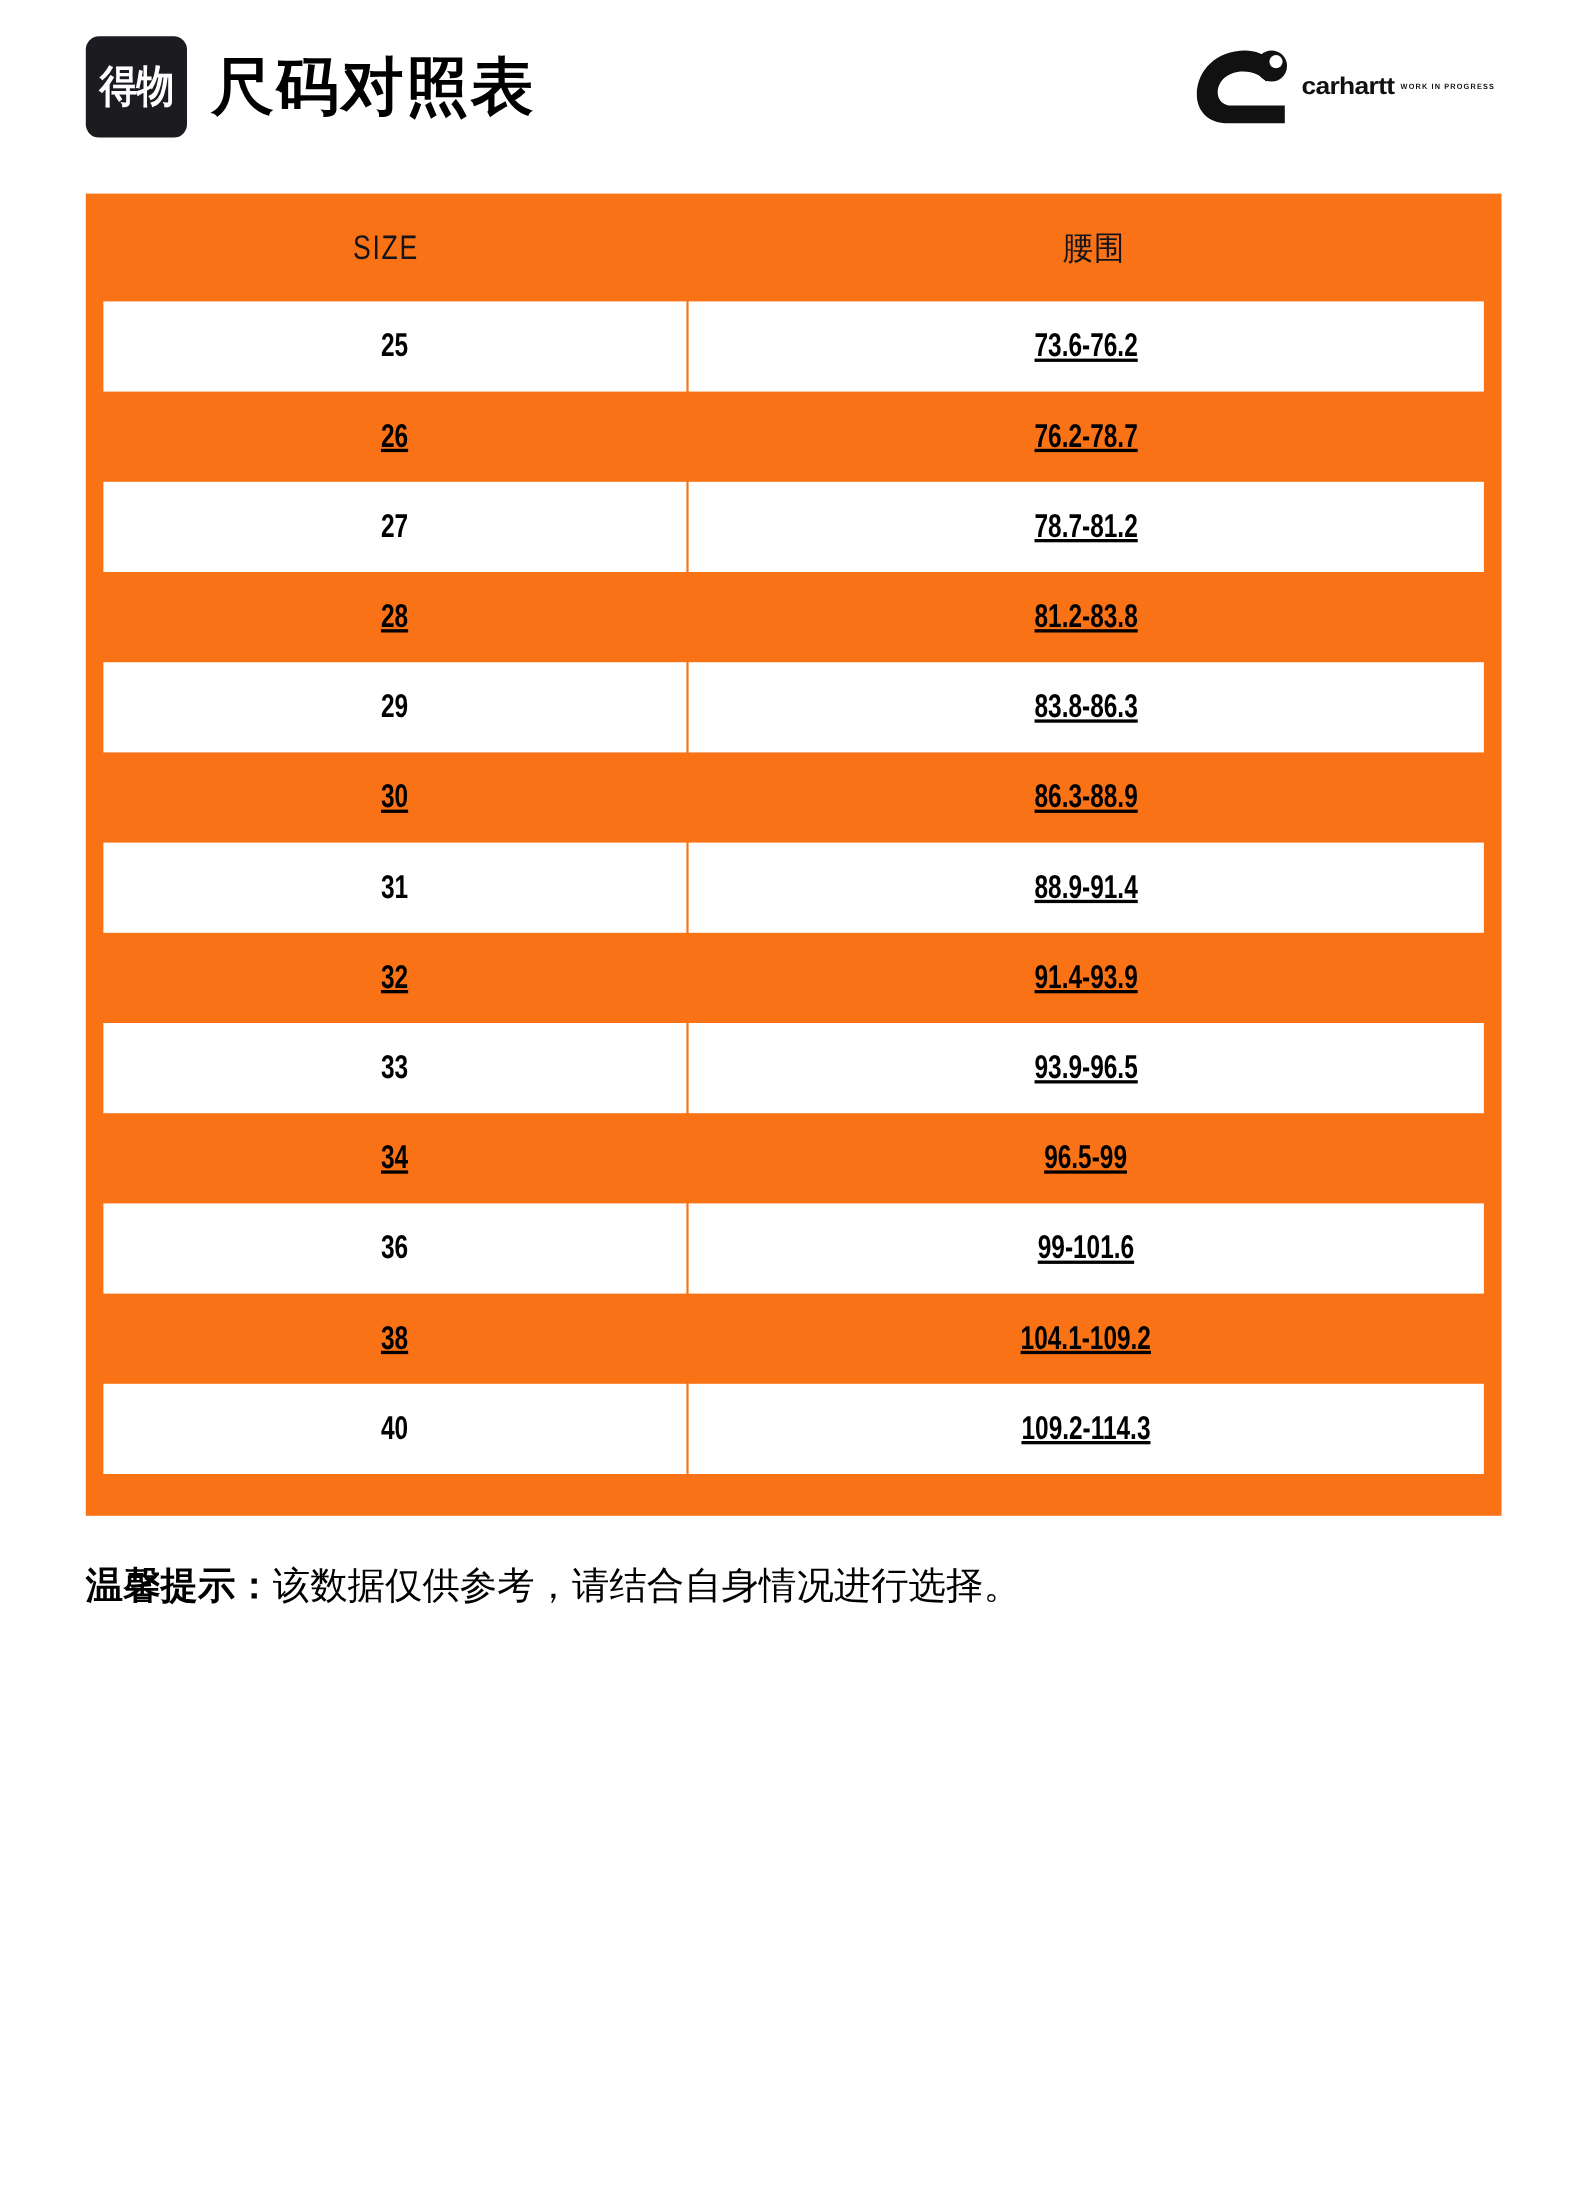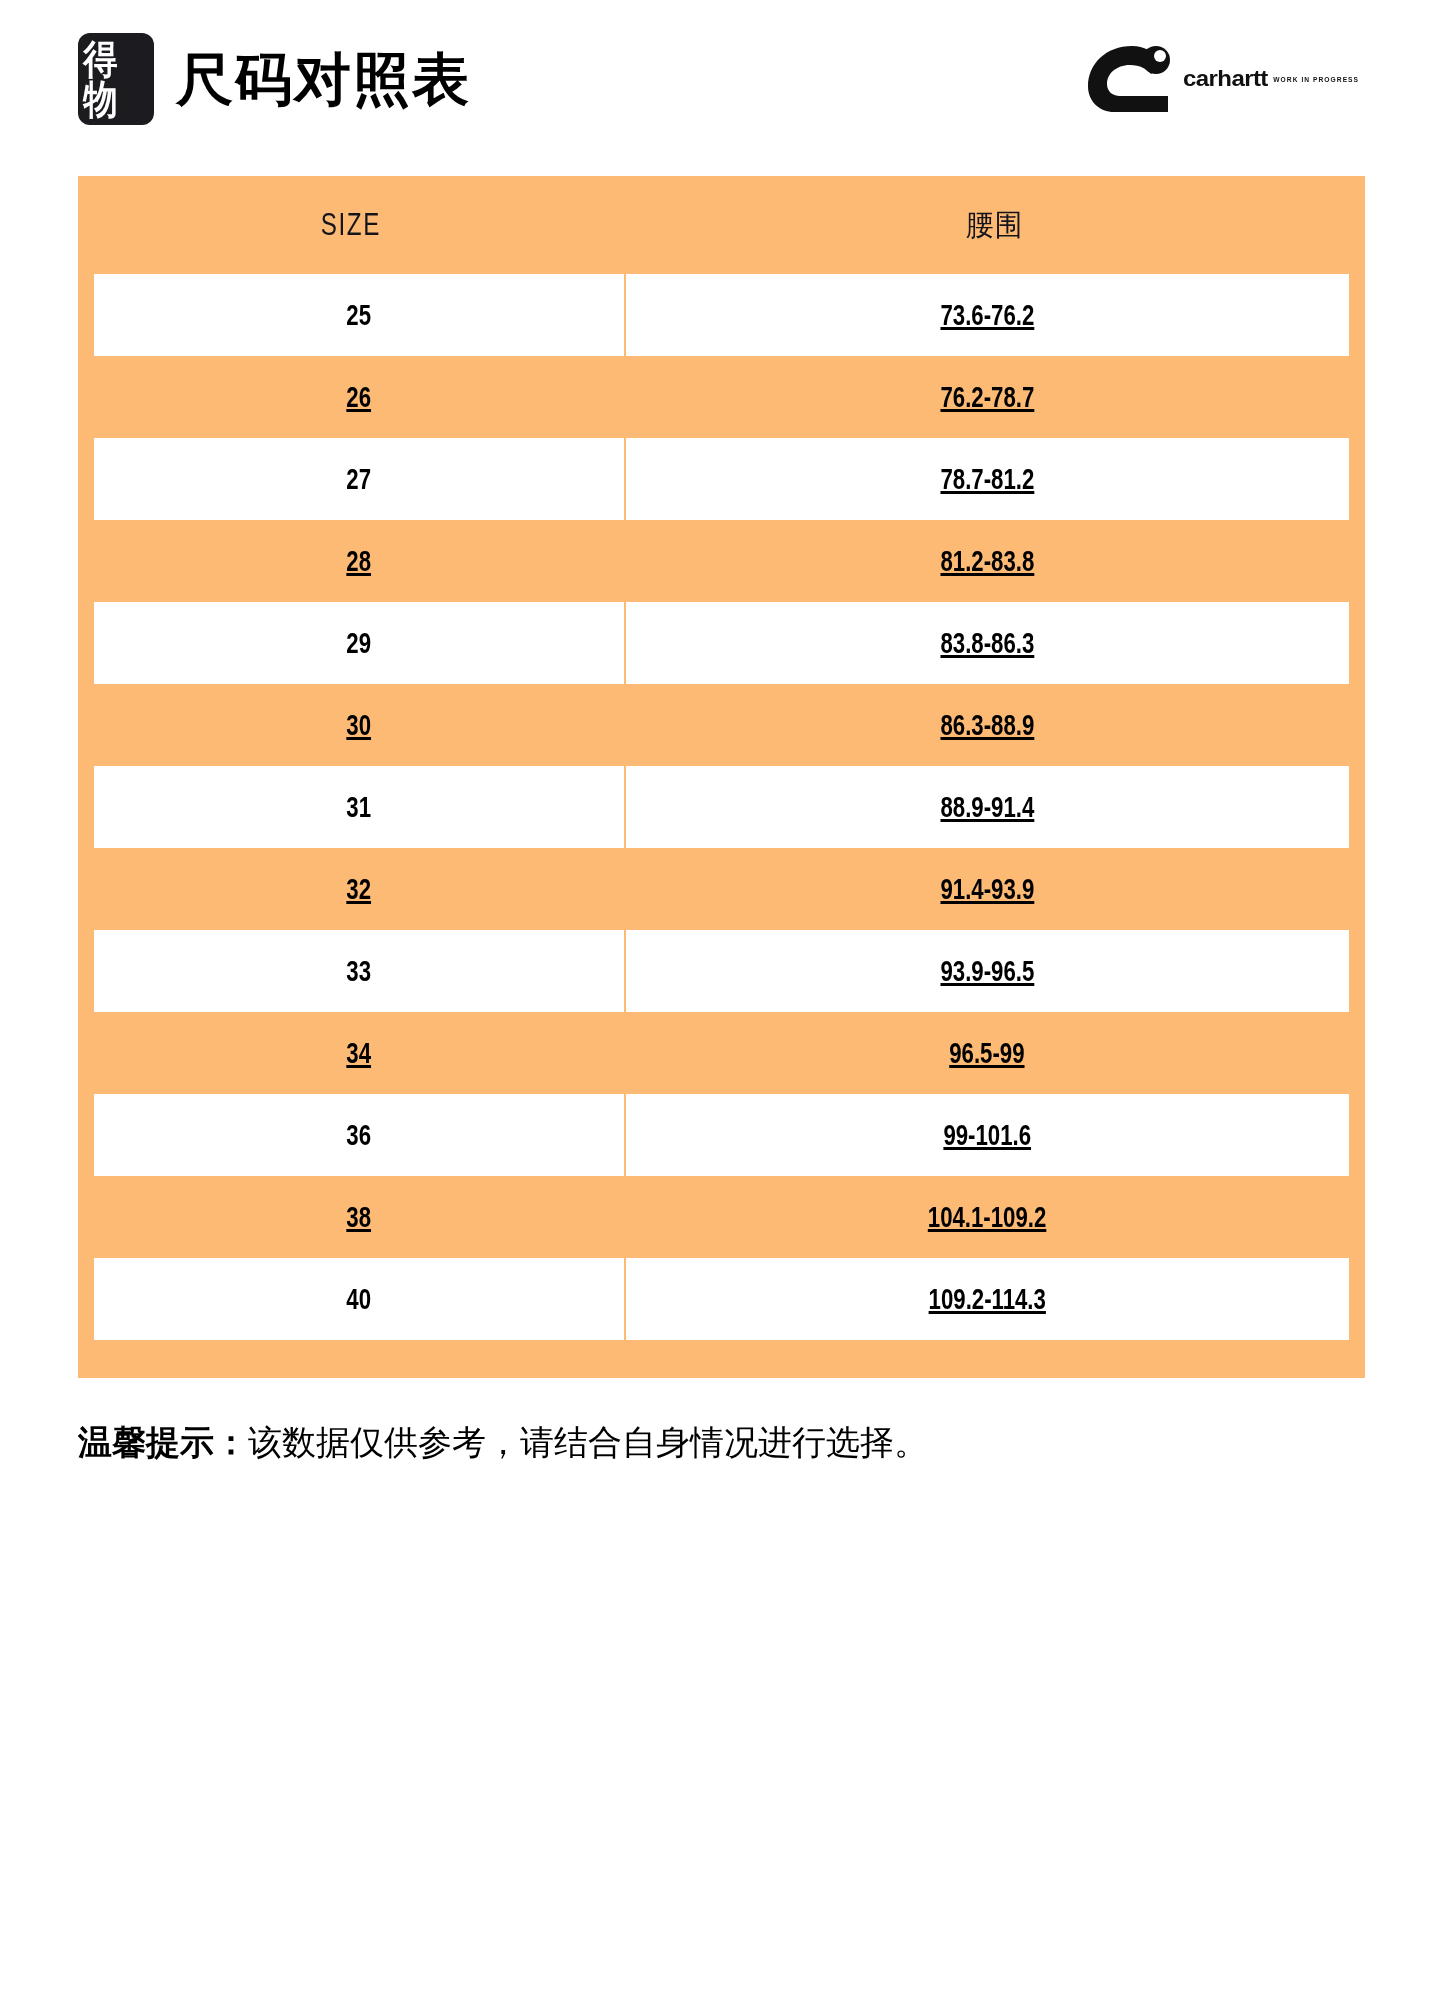--- a/index.html
+++ b/index.html
@@ -30,21 +30,21 @@
     height: 150px;
     padding-top: 8px;
     box-sizing: border-box;
   }
   .brand-left {
     display: flex;
     align-items: center;
     gap: 22px;
   }
   .logo-badge {
-    width: 76px;
+    width: 92px;
     height: 92px;
     border-radius: 12px;
     background: #1b1b20;
     display: flex;
     align-items: center;
     justify-content: center;
     flex: none;
   }
   .logo-badge-text {
     color: #ffffff;
@@ -88,21 +88,21 @@
     font-size: 7px;
     font-weight: 700;
     color: #111111;
     letter-spacing: 1.1px;
     line-height: 1;
     transform: scaleX(0.95);
   }
 
   
   .table-wrap {
-    background: #fdba74;
+    background: #f97316;
     padding: 0;
     margin-top: 26px;
   }
   .thead {
     display: flex;
     height: 98px;
     align-items: center;
   }
   .thead .cell {
     text-align: center;

